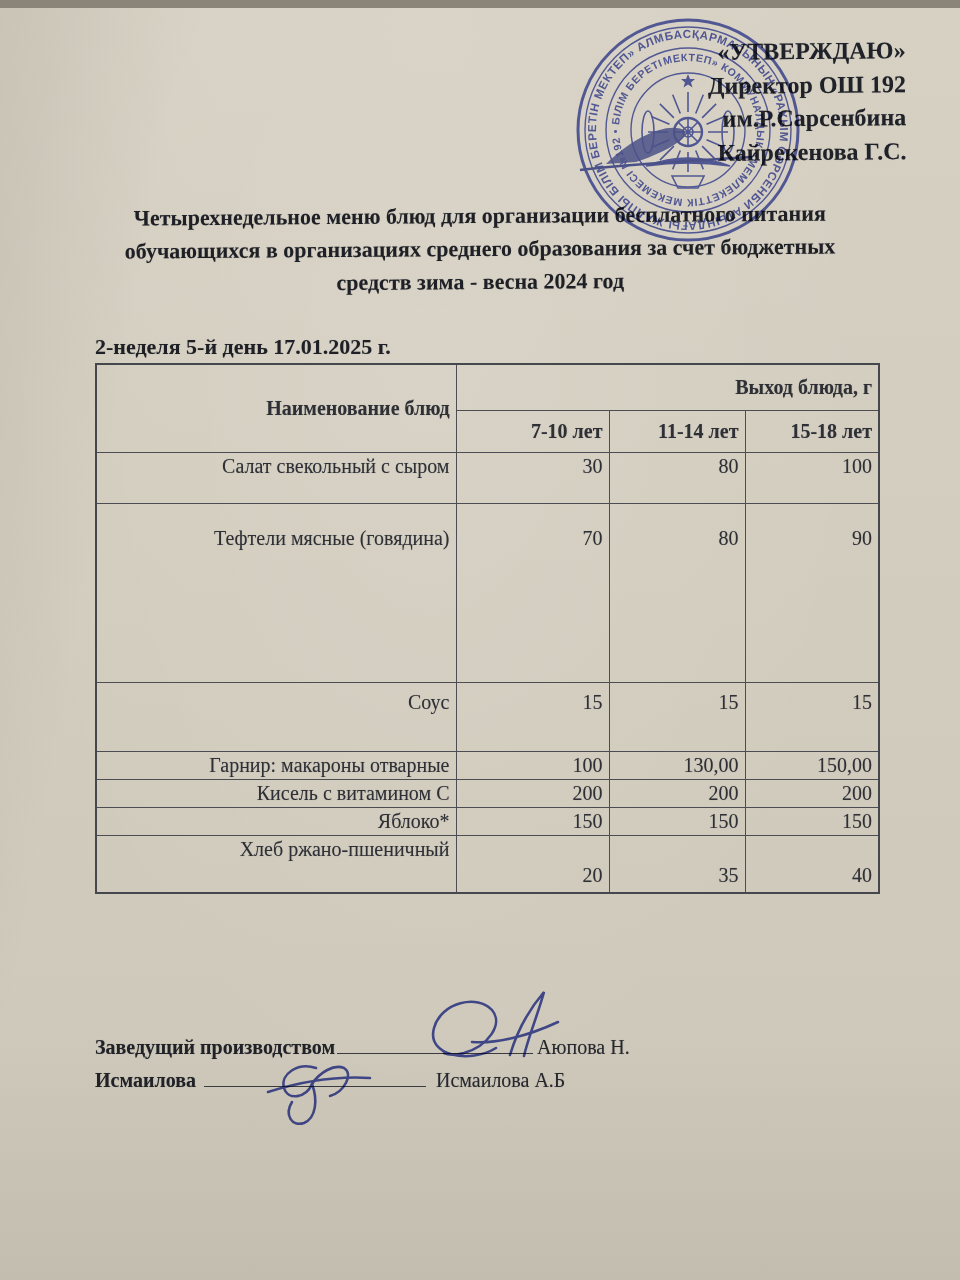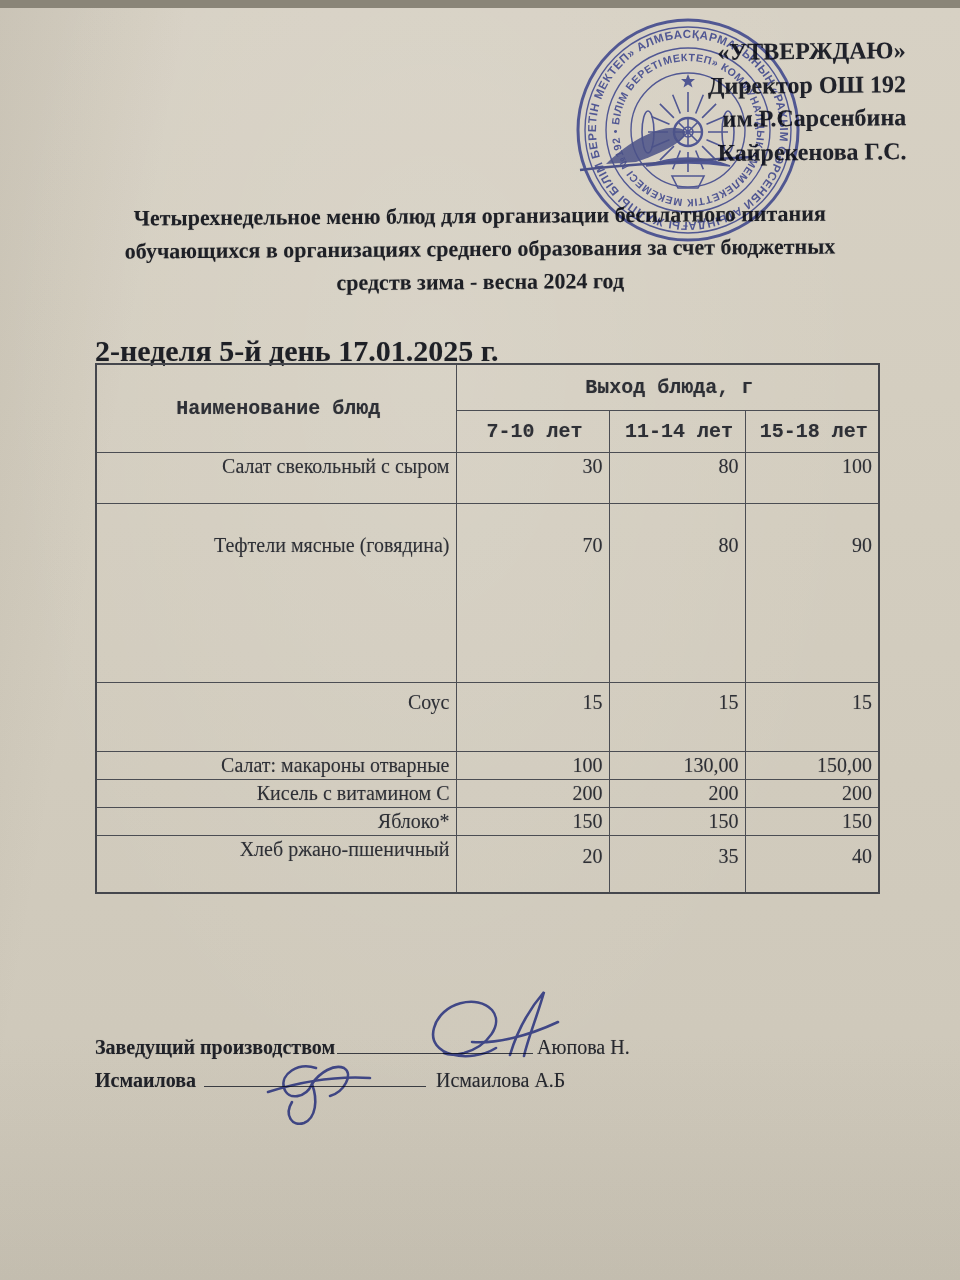--- a/index.html
+++ b/index.html
@@ -42,21 +42,21 @@
     line-height: 33px;
     color: #1e2026;
     transform: rotate(-0.4deg);
   }
 
   
   .week-line {
     position: absolute;
     top: 326px; left: 95px;
     font-weight: bold;
-    font-size: 30px;
+    font-size: 22px;
     color: #1e2026;
   }
 
   
   table.menu {
     position: absolute;
     top: 355px; left: 95px;
     width: 783px;
     border-collapse: collapse;
     table-layout: fixed;
@@ -65,33 +65,33 @@
   }
   table.menu th, table.menu td {
     border: 1px solid #4b4d53;
     padding: 2px 6px 2px 10px;
     vertical-align: top;
     text-align: right;
     font-weight: normal;
     overflow: hidden;
   }
   table.menu { border: 2px solid #45474d; }
-  table.menu th { font-weight: bold; text-align: center; vertical-align: middle; font-family: Liberation Mono, monospace; }
+  table.menu th { font-weight: bold; vertical-align: middle; }
   tr.hrow1 { height: 46px; }
   tr.hrow2 { height: 42px; }
   tr.r0 { height: 51px; }
   tr.r1 { height: 179px; }
-  tr.r1 td { padding-top: 30px; }
+  tr.r1 td { padding-top: 23px; }
   tr.r2 { height: 69px; }
   tr.r2 td { padding-top: 8px; padding-left: 44px; }
   tr.r3 { height: 26px; }
   tr.r4 { height: 25px; }
   tr.r5 { height: 25px; }
   tr.r6 { height: 58px; }
-  tr.r6 td.val { padding-top: 9px; font-family: Liberation Serif, serif; }
+  tr.r6 td.val { padding-top: 28px; font-family: Liberation Serif, serif; }
 
   
   .sign-block {
     position: absolute;
     top: 1023px; left: 95px;
     font-size: 20px;
     line-height: 33px;
     color: #26282e;
     width: 700px;
   }
@@ -176,21 +176,21 @@
         <td class="val">80</td>
         <td class="val">90</td>
       </tr>
       <tr class="r2">
         <td>Соус</td>
         <td class="val">15</td>
         <td class="val">15</td>
         <td class="val">15</td>
       </tr>
       <tr class="r3">
-        <td>Салат: макароны отварные</td>
+        <td>Гарнир: макароны отварные</td>
         <td class="val">100</td>
         <td class="val">130,00</td>
         <td class="val">150,00</td>
       </tr>
       <tr class="r4">
         <td>Кисель с витамином С</td>
         <td class="val">200</td>
         <td class="val">200</td>
         <td class="val">200</td>
       </tr>

